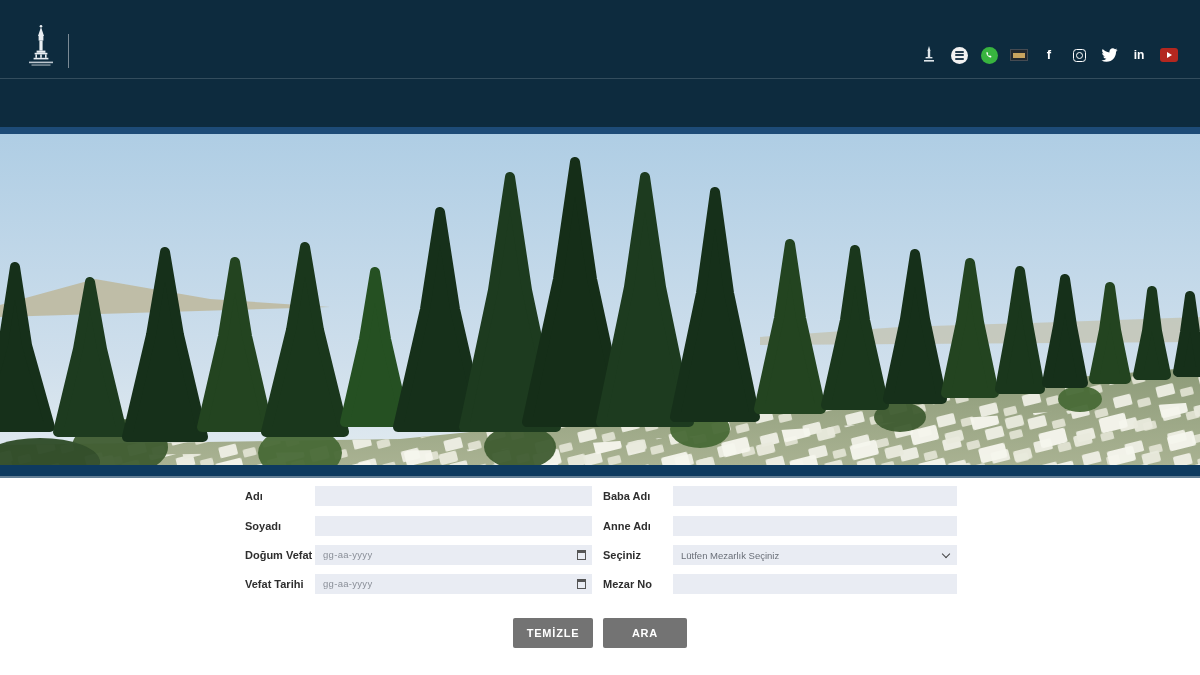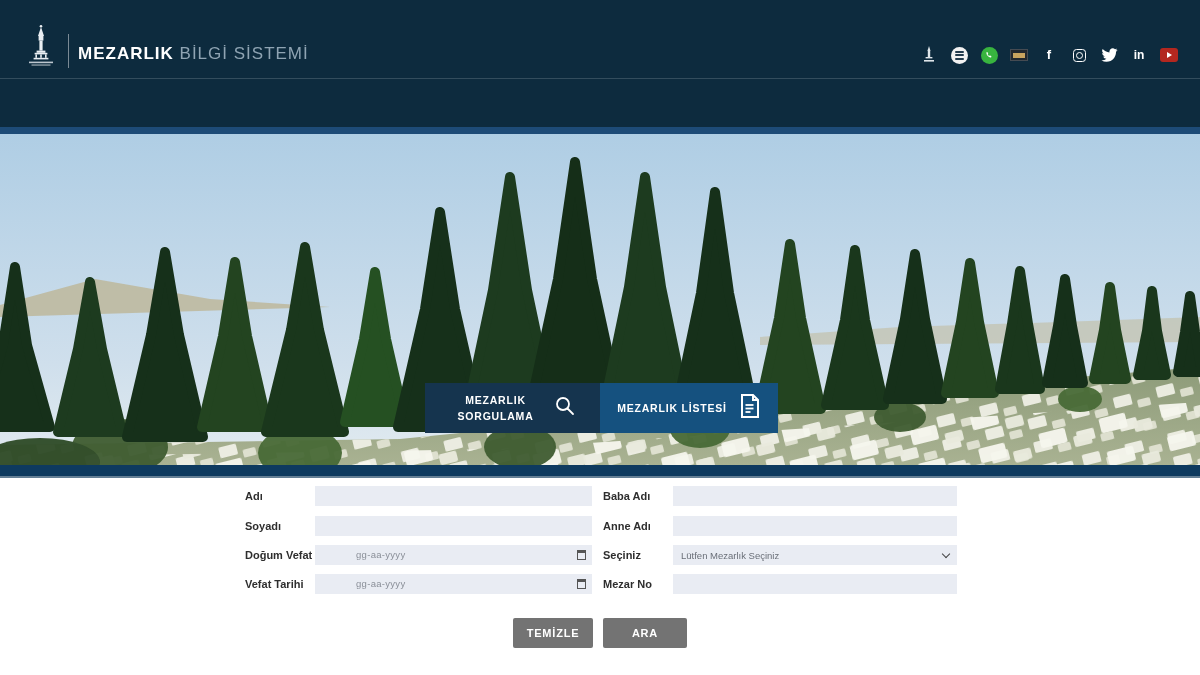--- a/index.html
+++ b/index.html
@@ -46,21 +46,21 @@
 
   
   .band { position:absolute; top:465px; left:0; width:1200px; height:13px; background:#0e3a5f; border-bottom:2px solid #647f95; }
 
   
   .flabel { position:absolute; font-size:11px; font-weight:700; color:#2e2e2e; white-space:nowrap; }
   .fwrap { position:absolute; height:20px; background:#e9ecf3; }
   .fwrap input { width:100%; height:100%; border:none; background:transparent; font-size:11px; padding:0 8px; color:#333; outline:none; font-family:"Liberation Sans", sans-serif; }
   .col-l { left:315px; width:277px; }
   .col-r { left:673px; width:284px;padding-left:25px; }
-  .datetext { position:absolute; left:8px; top:4px; font-size:9.5px; color:#8a8f98; letter-spacing:.3px;margin-left:33px; }
+  .datetext { position:absolute; left:8px; top:4px; font-size:9.5px; color:#8a8f98; letter-spacing:.3px; }
   .cal { position:absolute; right:6px; top:5px; width:9px; height:10px; border:1.4px solid #555; border-top-width:3px; cursor:pointer; }
   .selecttext { position:absolute; left:8px; top:5px; font-size:9.5px; color:#6a6f78; }
   .caret { position:absolute; right:8px; top:6px; width:6px; height:6px; border-right:1.6px solid #444; border-bottom:1.6px solid #444; transform:rotate(45deg); }
   .btn { position:absolute; top:618px; height:30px; border:none; border-radius:2px; background:#737373; color:#fff; font-weight:bold; font-size:11px; letter-spacing:.8px; cursor:pointer; display:flex; align-items:center; justify-content:center; font-family:"Liberation Sans", sans-serif; }
 </style>
 </head>
 <body>
 
 <div class="page">
 
@@ -79,25 +79,20 @@
           <rect x="16.2" y="30.4" width="1.6" height="3.4"></rect>
           <rect x="21" y="30.4" width="1.6" height="3.4"></rect>
           <rect x="9.6" y="33.8" width="14.8" height="1.6"></rect>
           <rect x="5" y="37.6" width="24" height="1.6" opacity=".8"></rect>
           <rect x="7.5" y="40.4" width="19" height="1.3" opacity=".6"></rect>
         </g>
       </svg>
 
       <div class="brand-divider"></div>
 
-      <div class="brand">
-        <b>MEZARLIK</b>
-        <span> </span>
-        <span>BİLGİ SİSTEMİ</span>
-      </div>
 
       <div class="social">
         <span class="sic">
           <svg width="14" height="18" viewBox="0 0 14 18">
               <g fill="#dfe6ea">
             <polygon points="7,0 8.6,5 5.4,5"></polygon>
                 <rect x="5.8" y="5" width="2.4" height="6"></rect>
             <rect x="3.6" y="11" width="6.8" height="1.4"></rect>
                 <rect x="2" y="14" width="10" height="1.6"></rect>
           </g>
@@ -208,43 +203,20 @@
         <polygon points="970,136 961,195 946,266 994,266 979,195" fill="#234420" stroke="#234420"></polygon>
         <polygon points="1020,144 1012,197 1000,262 1040,262 1028,197" fill="#1a371c" stroke="#1a371c"></polygon>
         <polygon points="1065,152 1058,199 1047,256 1083,256 1072,199" fill="#16301a" stroke="#16301a"></polygon>
         <polygon points="1110,160 1104,203 1094,252 1126,252 1116,203" fill="#234420" stroke="#234420"></polygon>
         <polygon points="1152,164 1147,204 1138,248 1166,248 1157,204" fill="#1a371c" stroke="#1a371c"></polygon>
         <polygon points="1190,169 1185,205 1178,245 1202,245 1195,205" fill="#16301a" stroke="#16301a"></polygon>
       </g>
     </svg>
   </div>
 
-  <div class="tabs">
-    <div class="tab tab-dark">
-      <span class="tab-label">MEZARLIK SORGULAMA</span>
-      <span>
-        <svg width="22" height="22" viewBox="0 0 22 22">
-          <circle cx="9" cy="9" r="6" fill="none" stroke="#ffffff" stroke-width="1.8"></circle>
-          <line x1="13.5" y1="13.5" x2="19" y2="19" stroke="#ffffff" stroke-width="1.8" stroke-linecap="round"></line>
-        </svg>
-      </span>
-    </div>
-    <div class="tab tab-blue">
-      <span class="tab-label">MEZARLIK LİSTESİ</span>
-      <span>
-        <svg width="22" height="26" viewBox="0 0 22 26">
-          <path d="M3 2 h11 l5 5 v17 h-16 z" fill="none" stroke="#ffffff" stroke-width="2"></path>
-          <path d="M14 2 v5 h5" fill="none" stroke="#ffffff" stroke-width="2"></path>
-          <line x1="6.5" y1="12" x2="14.5" y2="12" stroke="#ffffff" stroke-width="1.8"></line>
-          <line x1="6.5" y1="15.5" x2="14.5" y2="15.5" stroke="#ffffff" stroke-width="1.8"></line>
-          <line x1="6.5" y1="19" x2="11.5" y2="19" stroke="#ffffff" stroke-width="1.8"></line>
-        </svg>
-      </span>
-    </div>
-  </div>
 
   <div class="band"></div>
 
   <div>
 
     <span class="flabel" style="left:245px; top:490px">Adı</span>
     <div class="fwrap col-l" style="top:486px">
       <input type="text" value="" style="">
     </div>
 

